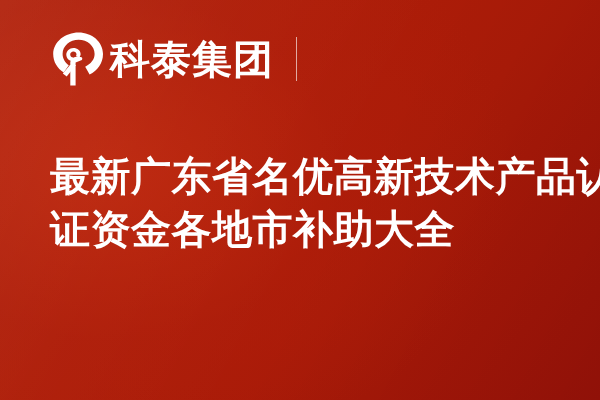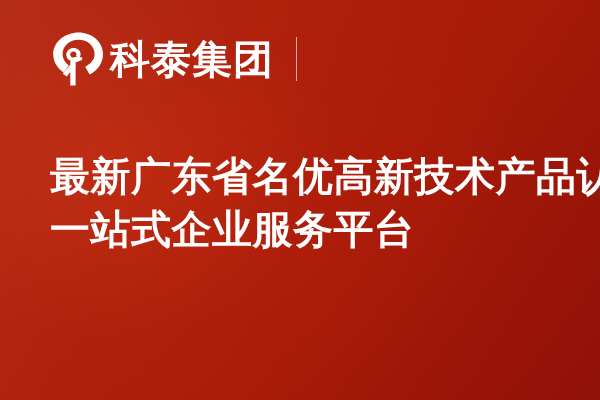--- a/index.html
+++ b/index.html
@@ -134,16 +134,16 @@
 
       <div class="brand-name">科泰集团</div>
     </div>
 
     <div class="divider"></div>
 
   </div>
 
   <div class="headline">
     <div class="headline-line">最新广东省名优高新技术产品认</div>
-    <div class="headline-line">一站式企业服务平台</div>
+    <div class="headline-line">证资金各地市补助大全</div>
   </div>
 
 </div>
 
 </body></html>

